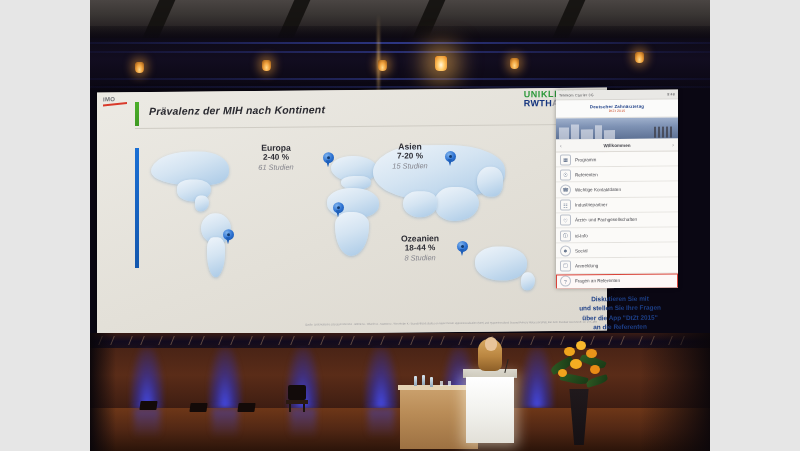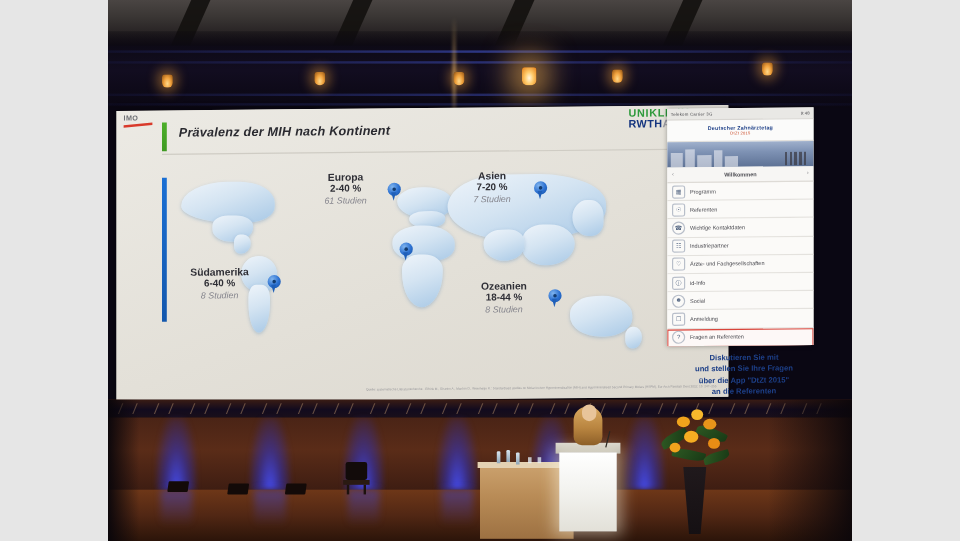--- a/index.html
+++ b/index.html
@@ -256,53 +256,48 @@
             <i style="left:0;top:0;width:132px;height:54px;border-radius:36% 44% 48% 40%/50% 48% 46% 52%"></i>
             <i style="left:62px;top:42px;width:44px;height:34px;border-radius:40% 48% 52% 44%"></i>
             <i style="left:30px;top:46px;width:34px;height:26px;border-radius:45% 40% 50% 55%"></i>
             <i style="left:104px;top:22px;width:26px;height:30px;border-radius:50% 45% 40% 55%"></i>
           </div>
           <div class="cont" style="left:330px;top:112px;">
             <i style="left:0;top:0;width:52px;height:34px;border-radius:42% 48% 45% 50%"></i>
             <i style="left:46px;top:26px;width:14px;height:18px;border-radius:45% 50% 55% 40%"></i>
           </div>
 
-          <div class="lbl" style="left:112px;top:6px;width:62px">
+          <div class="lbl" style="left:100px;top:6px;width:62px">
             <div class="n">Europa</div>
             <div class="p">2-40 %</div>
             <div class="s">61 Studien</div>
           </div>
           <div class="pin" style="left:178px;top:16px">
             <div class="head"></div>
               <div class="dot"></div>
               <div class="tip"></div>
           </div>
 
           <div class="lbl" style="left:234px;top:6px;width:62px">
             <div class="n">Asien</div>
             <div class="p">7-20 %</div>
-            <div class="s">7 Studien</div>
+            <div class="s">15 Studien</div>
           </div>
           <div class="pin" style="left:300px;top:16px">
             <div class="head"></div>
               <div class="dot"></div>
               <div class="tip"></div>
           </div>
 
           <div class="pin" style="left:188px;top:66px">
             <div class="head"></div>
               <div class="dot"></div>
               <div class="tip"></div>
           </div>
 
-          <div class="lbl" style="left:2px;top:84px;width:72px">
-            <div class="n">Südamerika</div>
-            <div class="p">6-40 %</div>
-            <div class="s">8 Studien</div>
-          </div>
           <div class="pin" style="left:78px;top:92px">
             <div class="head"></div>
               <div class="dot"></div>
               <div class="tip"></div>
           </div>
 
           <div class="lbl" style="left:242px;top:98px;width:66px">
             <div class="n">Ozeanien</div>
             <div class="p">18-44 %</div>
             <div class="s">8 Studien</div>

